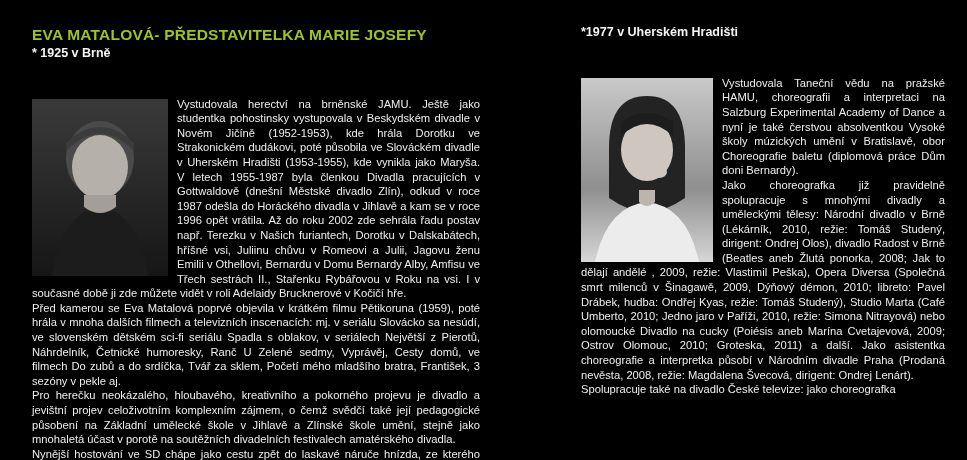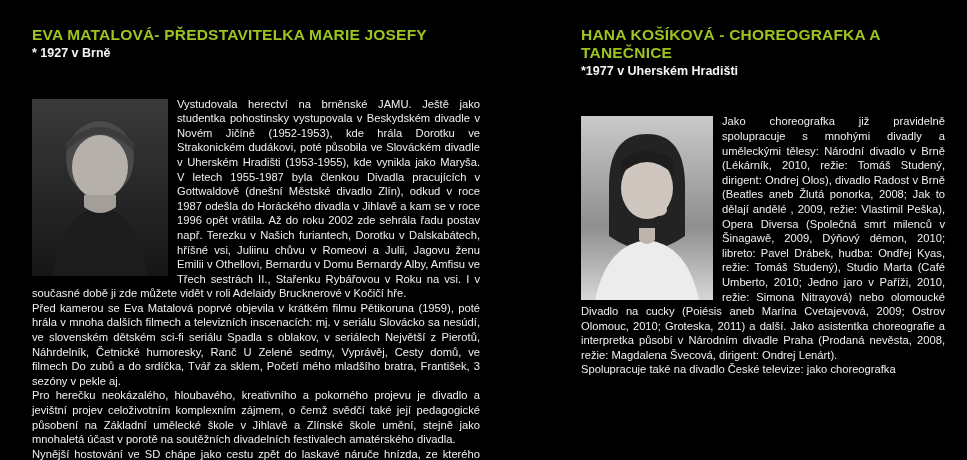--- a/index.html
+++ b/index.html
@@ -58,21 +58,21 @@
   .photo-right { width: 132px; height: 184px; }
   .photo svg { display: block; }
 </style>
 </head>
 <body>
 
 <div class="page">
 
   <div class="column col-left">
     <h1 class="profile-title">EVA MATALOVÁ- PŘEDSTAVITELKA MARIE JOSEFY</h1>
-    <div class="profile-subtitle">* 1927 v Brně</div>
+    <div class="profile-subtitle">* 1925 v Brně</div>
     <div class="profile-body">
       <span class="photo photo-left">
         <svg width="136" height="177" viewBox="0 0 136 177" xmlns="http://www.w3.org/2000/svg">
           <defs>
             <linearGradient id="bgL" x1="0" y1="0" x2="0" y2="1">
               <stop offset="0" stop-color="#3a3a3a"></stop>
               <stop offset="1" stop-color="#161616"></stop>
             </linearGradient>
           </defs>
           <rect width="136" height="177" fill="url(#bgL)"></rect>
@@ -84,39 +84,39 @@
         </svg>
       </span>
       <p>Vystudovala herectví na brněnské JAMU. Ještě jako studentka pohostinsky vystupovala v Beskydském divadle v Novém Jičíně (1952-1953), kde hrála Dorotku ve Strakonickém dudákovi, poté působila ve Slováckém divadle v Uherském Hradišti (1953-1955), kde vynikla jako Maryša. V letech 1955-1987 byla členkou Divadla pracujících v Gottwaldově (dnešní Městské divadlo Zlín), odkud v roce 1987 odešla do Horáckého divadla v Jihlavě a kam se v roce 1996 opět vrátila. Až do roku 2002 zde sehrála řadu postav např. Terezku v Našich furiantech, Dorotku v Dalskabátech, hříšné vsi, Juliinu chůvu v Romeovi a Julii, Jagovu ženu Emilii v Othellovi, Bernardu v Domu Bernardy Alby, Amfisu ve Třech sestrách II., Stařenku Rybářovou v Roku na vsi. I v současné době ji zde můžete vidět v roli Adelaidy Brucknerové v Kočičí hře.</p>
       <p>Před kamerou se Eva Matalová poprvé objevila v krátkém filmu Pětikoruna (1959), poté hrála v mnoha dalších filmech a televizních inscenacích: mj. v seriálu Slovácko sa nesúdí, ve slovenském dětském sci-fi seriálu Spadla s oblakov, v seriálech Největší z Pierotů, Náhrdelník, Četnické humoresky, Ranč U Zelené sedmy, Vyprávěj, Cesty domů,  ve filmech Do zubů a do srdíčka, Tvář za sklem, Početí mého mladšího bratra, František, 3 sezóny v pekle aj.</p>
       <p>Pro herečku neokázalého, hloubavého, kreativního a pokorného projevu je divadlo a jevištní projev celoživotním komplexním zájmem, o čemž svědčí také její pedagogické působení na Základní umělecké škole v Jihlavě a Zlínské škole umění, stejně jako mnohaletá účast v porotě na soutěžních divadelních festivalech amatérského divadla.</p>
       <p>Nynější hostování ve SD chápe jako cestu zpět do laskavé náruče hnízda, ze kterého před 96 lety vylétla.</p>
     </div>
   </div>
 
   <div class="column col-right">
-    <h1 class="profile-title">HANA KOŠÍKOVÁ - CHOREOGRAFKA A TANEČNICE</h1>
     <div class="profile-subtitle">*1977 v Uherském Hradišti</div>
     <div class="profile-body">
       <span class="photo photo-right">
         <svg width="132" height="184" viewBox="0 0 132 184" xmlns="http://www.w3.org/2000/svg">
           <defs>
             <linearGradient id="bgR" x1="0" y1="0" x2="0" y2="1">
               <stop offset="0" stop-color="#c9c9c9"></stop>
               <stop offset="0.6" stop-color="#8f8f8f"></stop>
               <stop offset="1" stop-color="#d6d6d6"></stop>
             </linearGradient>
           </defs>
           <rect width="132" height="184" fill="url(#bgR)"></rect>
           <path d="M28 70 Q28 18 66 18 Q104 18 104 70 L104 120 Q84 134 66 134 Q48 134 28 120 Z" fill="#232323"></path>
           <ellipse cx="66" cy="72" rx="26" ry="31" fill="#cfc7bf"></ellipse>
           <path d="M40 58 Q66 34 92 58 L92 44 Q66 26 40 44 Z" fill="#1d1d1d"></path>
           <path d="M14 184 Q26 128 66 124 Q106 128 118 184 Z" fill="#ececec"></path>
           <path d="M58 124 Q66 132 74 124 L74 112 L58 112 Z" fill="#bdb5ad"></path>
           <ellipse cx="78" cy="94" rx="8" ry="6" fill="#cfc7bf"></ellipse>
         </svg>
       </span>
+      <p>Vystudovala Taneční vědu na pražské HAMU,  choreografii a interpretaci na Salzburg Experimental Academy of Dance a  nyní je také čerstvou absolventkou Vysoké školy múzických umění v Bratislavě, obor Choreografie baletu (diplomová práce Dům doni Bernardy).</p>
       <p>Jako choreografka již pravidelně spolupracuje s mnohými divadly a uměleckými tělesy: Národní divadlo v Brně (Lékárník, 2010, režie: Tomáš Studený, dirigent: Ondrej Olos), divadlo Radost v Brně (Beatles aneb Žlutá ponorka, 2008; Jak to dělají andělé , 2009, režie: Vlastimil Peška), Opera Diversa (Společná smrt milenců v Šinagawě, 2009, Dýňový démon, 2010; libreto: Pavel Drábek, hudba: Ondřej Kyas, režie: Tomáš Studený), Studio Marta (Café Umberto, 2010; Jedno jaro v Paříži, 2010, režie: Simona Nitrayová) nebo olomoucké Divadlo na cucky (Poiésis aneb Marína Cvetajevová, 2009; Ostrov Olomouc, 2010; Groteska, 2011) a další. Jako asistentka choreografie a interpretka působí v Národním divadle Praha (Prodaná nevěsta, 2008, režie: Magdalena Švecová, dirigent: Ondrej Lenárt).</p>
       <p>Spolupracuje také na divadlo České televize: jako choreografka</p>
     </div>
   </div>
 
 </div>
 
 </body></html>

